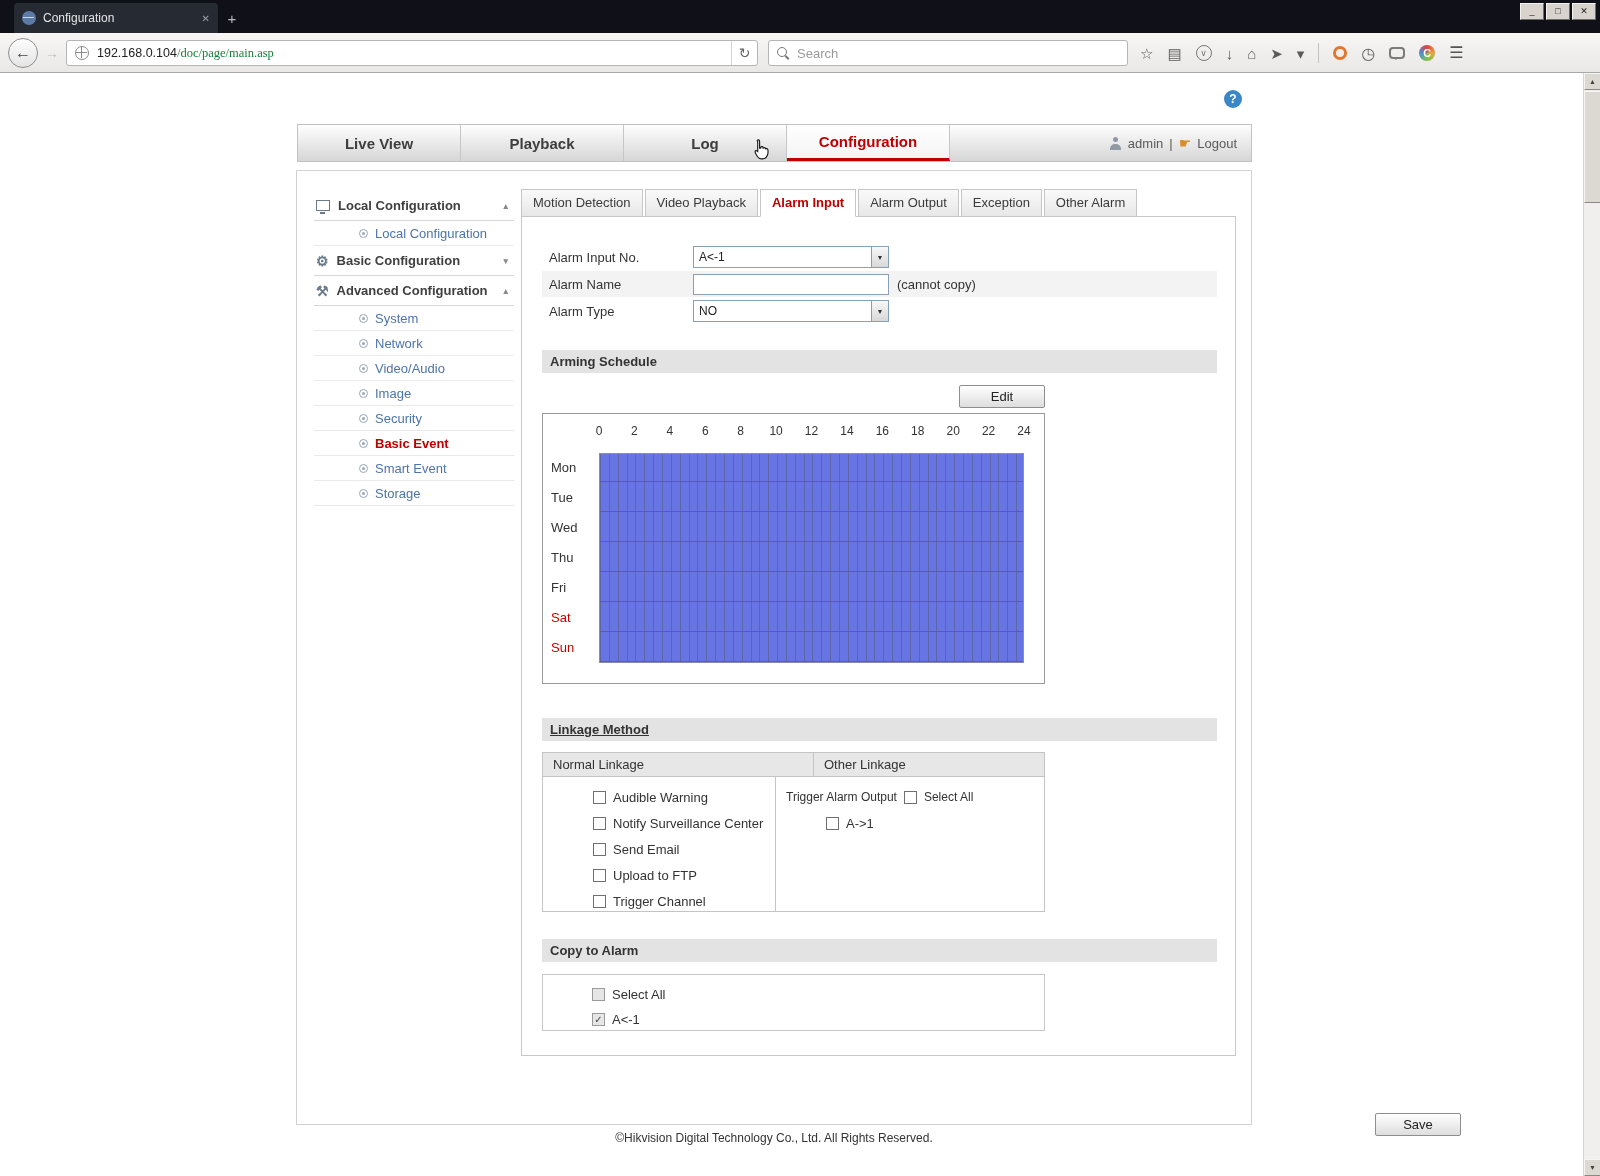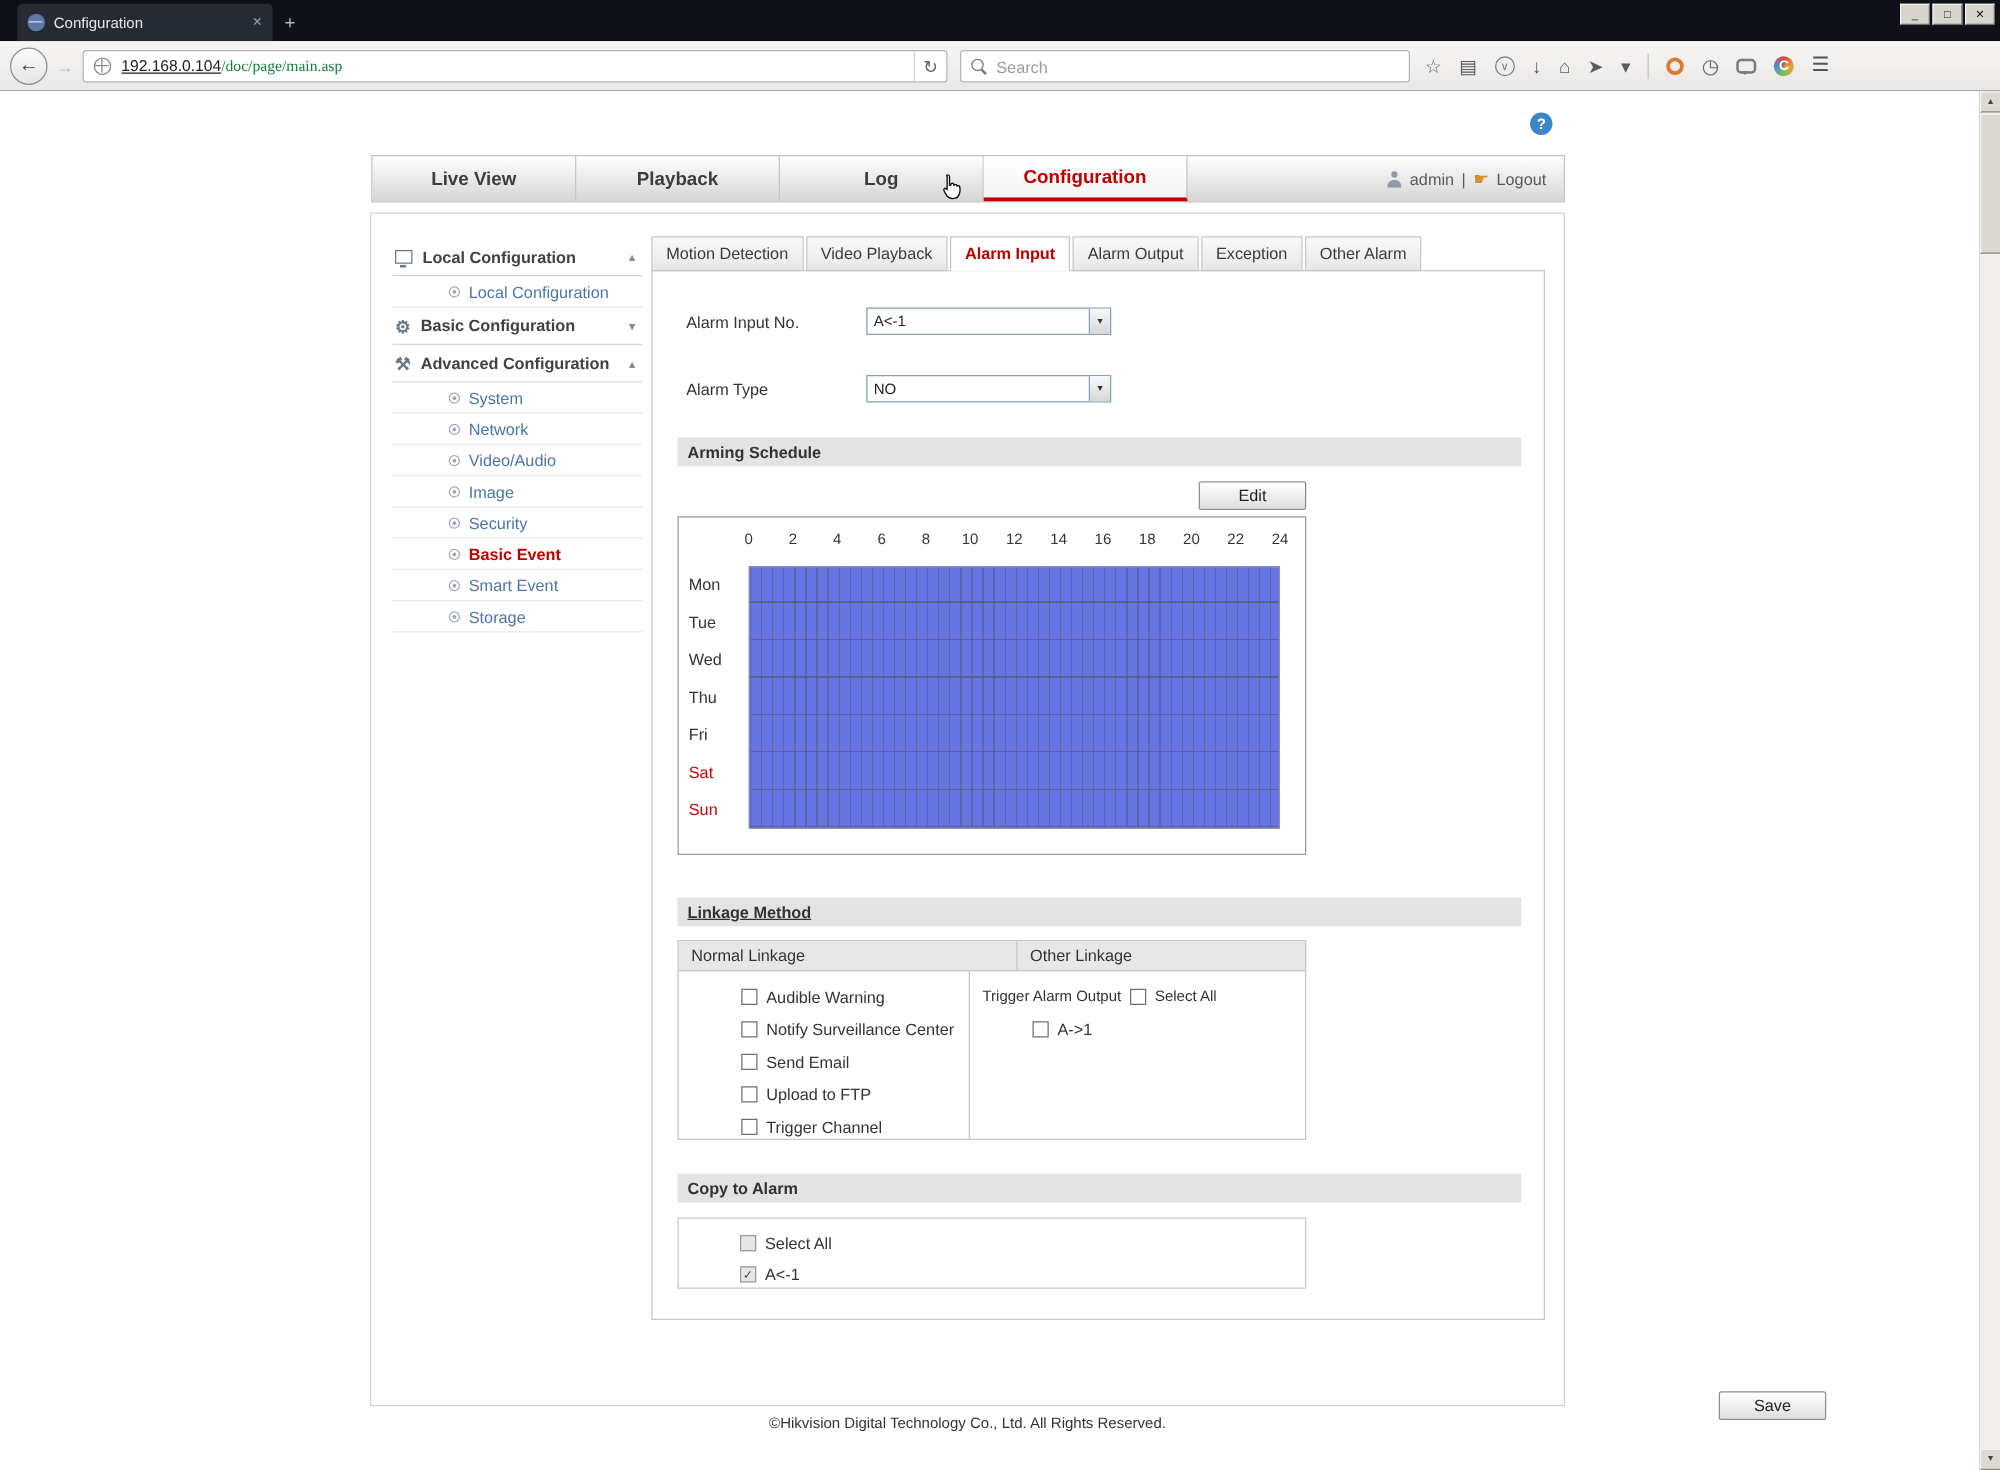--- a/index.html
+++ b/index.html
@@ -28,21 +28,21 @@
     border:1px solid #8e8e8e; background:linear-gradient(#fdfdfd,#e4e4e4); color:#444;
     font-size:16px; display:flex; align-items:center; justify-content:center; }
   .fwd-btn { position:absolute; left:42px; top:11px; width:20px; height:18px; color:#b9b9b9;
     font-size:14px; display:flex; align-items:center; justify-content:center; }
   .urlbar { position:absolute; left:66px; top:7px; width:692px; height:26px; background:#fff;
     border:1px solid #b5b5b5; border-radius:3px; display:flex; align-items:center; padding-left:8px; }
   .globe { width:14px; height:14px; border:1.5px solid #8a8a8a; border-radius:50%; position:relative; flex:0 0 auto; }
   .globe::before { content:""; position:absolute; left:0; top:4.5px; width:11px; height:1px; background:#8a8a8a; }
   .globe::after { content:""; position:absolute; left:4.5px; top:0; width:1px; height:11px; background:#8a8a8a; }
   .url-text { margin-left:8px; font-size:12.5px; white-space:nowrap; overflow:hidden; flex:1; }
-  .url-host { color:#222;text-decoration:underline; }
+  .url-host { color:#222; }
   .url-path { color:#15803d;font-family:Liberation Serif, serif; }
   .reload { width:26px; height:100%; border-left:1px solid #d4d4d4; color:#666; font-size:14px;
     display:flex; align-items:center; justify-content:center; flex:0 0 auto; }
   .searchbar { position:absolute; left:768px; top:7px; width:360px; height:26px; background:#fff;
     border:1px solid #b5b5b5; border-radius:3px; display:flex; align-items:center; padding-left:8px; gap:7px; }
   .mag { width:13px; height:13px; position:relative; flex:0 0 auto; }
   .mag::before { content:""; position:absolute; left:0; top:0; width:8px; height:8px; border:1.5px solid #777; border-radius:50%; }
   .mag::after { content:""; position:absolute; left:9px; top:8px; width:2px; height:5px; background:#777; transform:rotate(-45deg); }
   .search-input { border:none; outline:none; flex:1; font-size:13px; font-family:"Liberation Sans",sans-serif; color:#333; background:transparent; }
   .search-input::placeholder { color:#9a9a9a; }
@@ -312,20 +312,25 @@
       <div class="panel">
 
         <div class="frow" style="top:27px;">
           <span class="flabel">Alarm Input No.</span>
           <div class="selectbox">
             <span class="selval">A&lt;-1</span>
             <span class="selarrow">▼</span>
           </div>
         </div>
 
+        <div class="frow band" style="top:54px;">
+          <span class="flabel">Alarm Name</span>
+          <input class="textinput" value="" style="">
+          <span class="fnote">(cannot copy)</span>
+        </div>
 
         <div class="frow" style="top:81px;">
           <span class="flabel">Alarm Type</span>
           <div class="selectbox">
             <span class="selval">NO</span>
             <span class="selarrow">▼</span>
           </div>
         </div>
 
         <div class="secbar" style="top:133px;">Arming Schedule</div>

